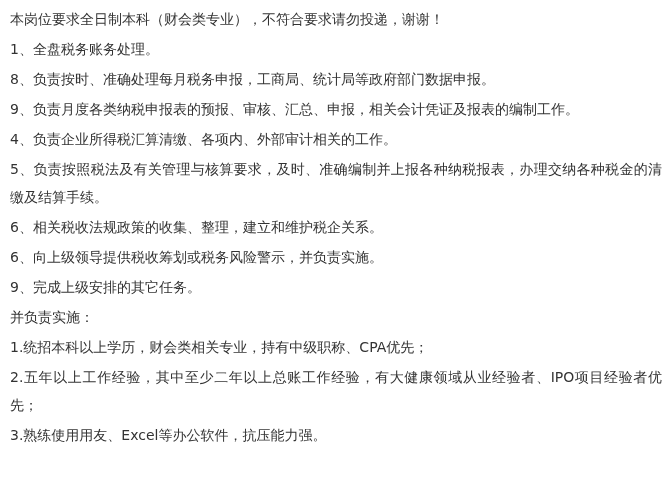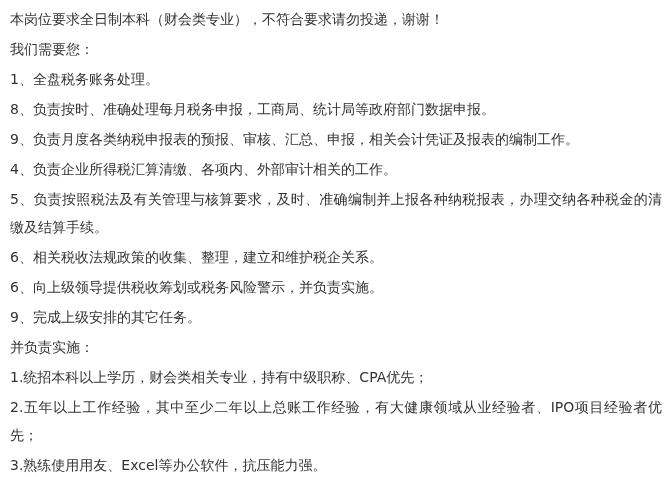--- a/index.html
+++ b/index.html
@@ -28,21 +28,20 @@
     text-justify: inter-ideograph;
     word-break: break-all;
   }
 </style>
 </head>
 <body>
 
 <div class="job-description">
   <p>本岗位要求全日制本科（财会类专业），不符合要求请勿投递，谢谢！</p>
 
-  <p>我们需要您：</p>
 
   <p>1、全盘税务账务处理。</p>
   <p>8、负责按时、准确处理每月税务申报，工商局、统计局等政府部门数据申报。</p>
   <p>9、负责月度各类纳税申报表的预报、审核、汇总、申报，相关会计凭证及报表的编制工作。</p>
   <p>4、负责企业所得税汇算清缴、各项内、外部审计相关的工作。</p>
   <p>5、负责按照税法及有关管理与核算要求，及时、准确编制并上报各种纳税报表，办理交纳各种税金的清缴及结算手续。</p>
   <p>6、相关税收法规政策的收集、整理，建立和维护税企关系。</p>
   <p>6、向上级领导提供税收筹划或税务风险警示，并负责实施。</p>
   <p>9、完成上级安排的其它任务。</p>
 

